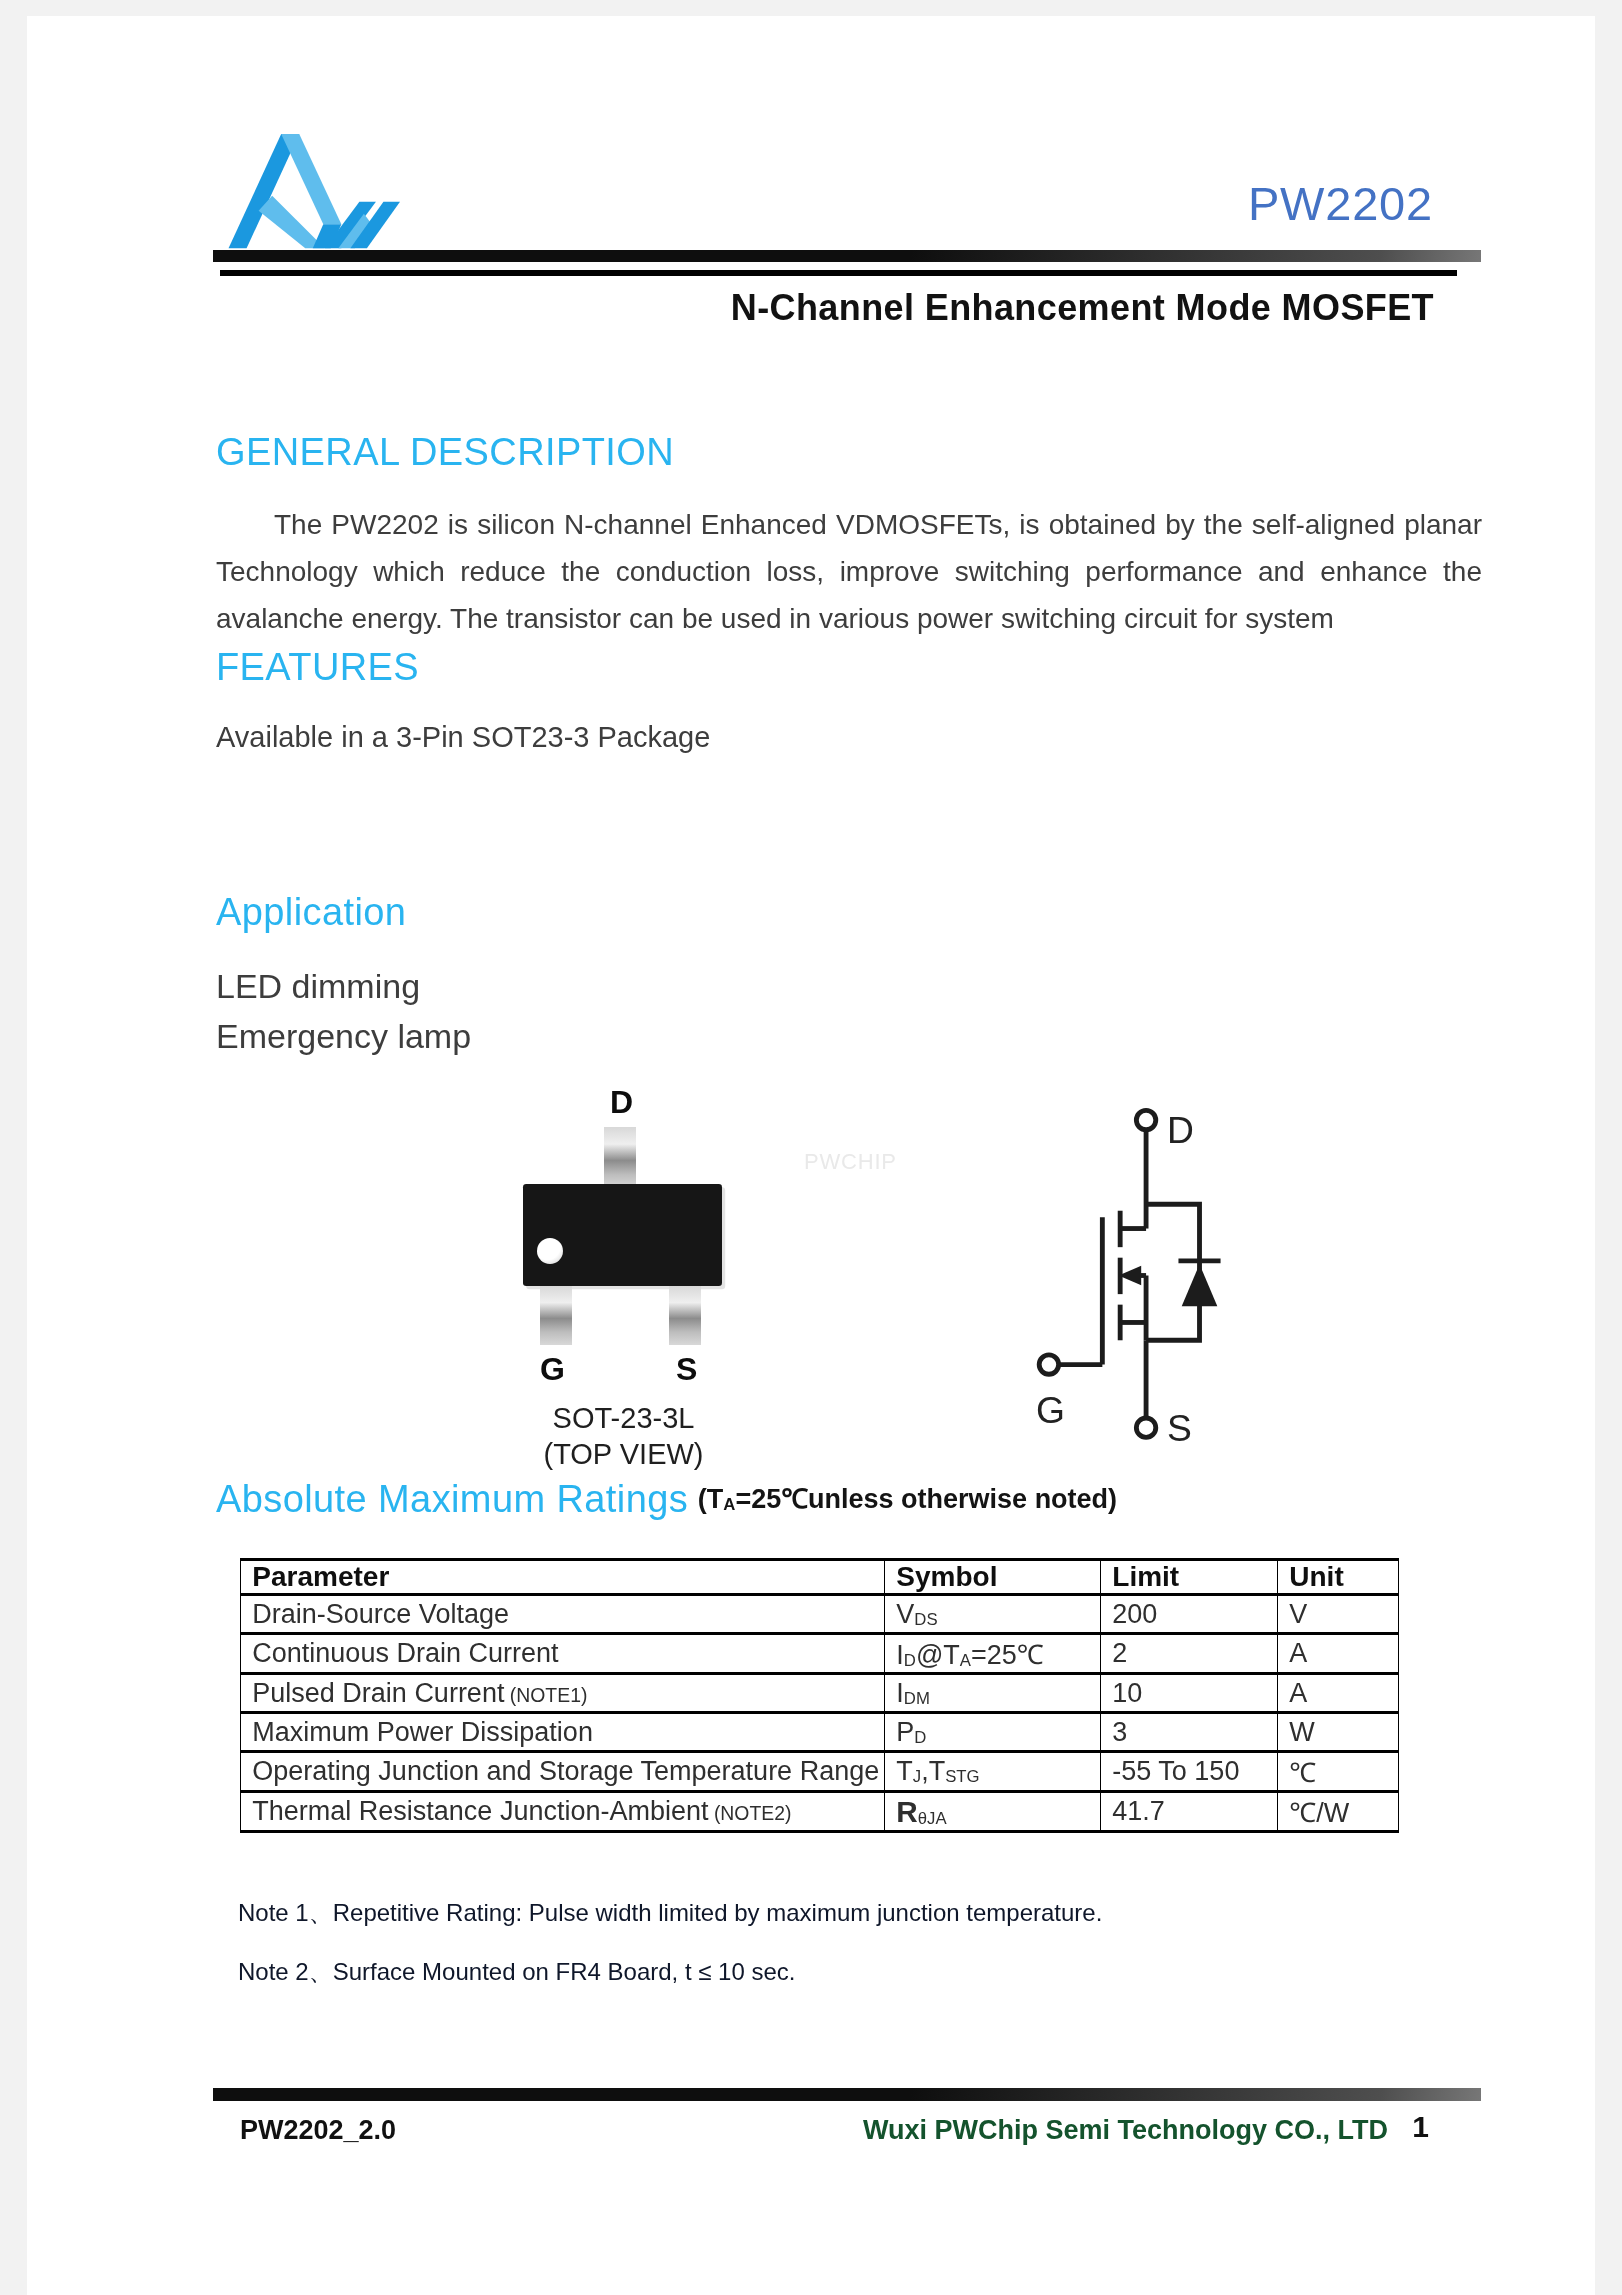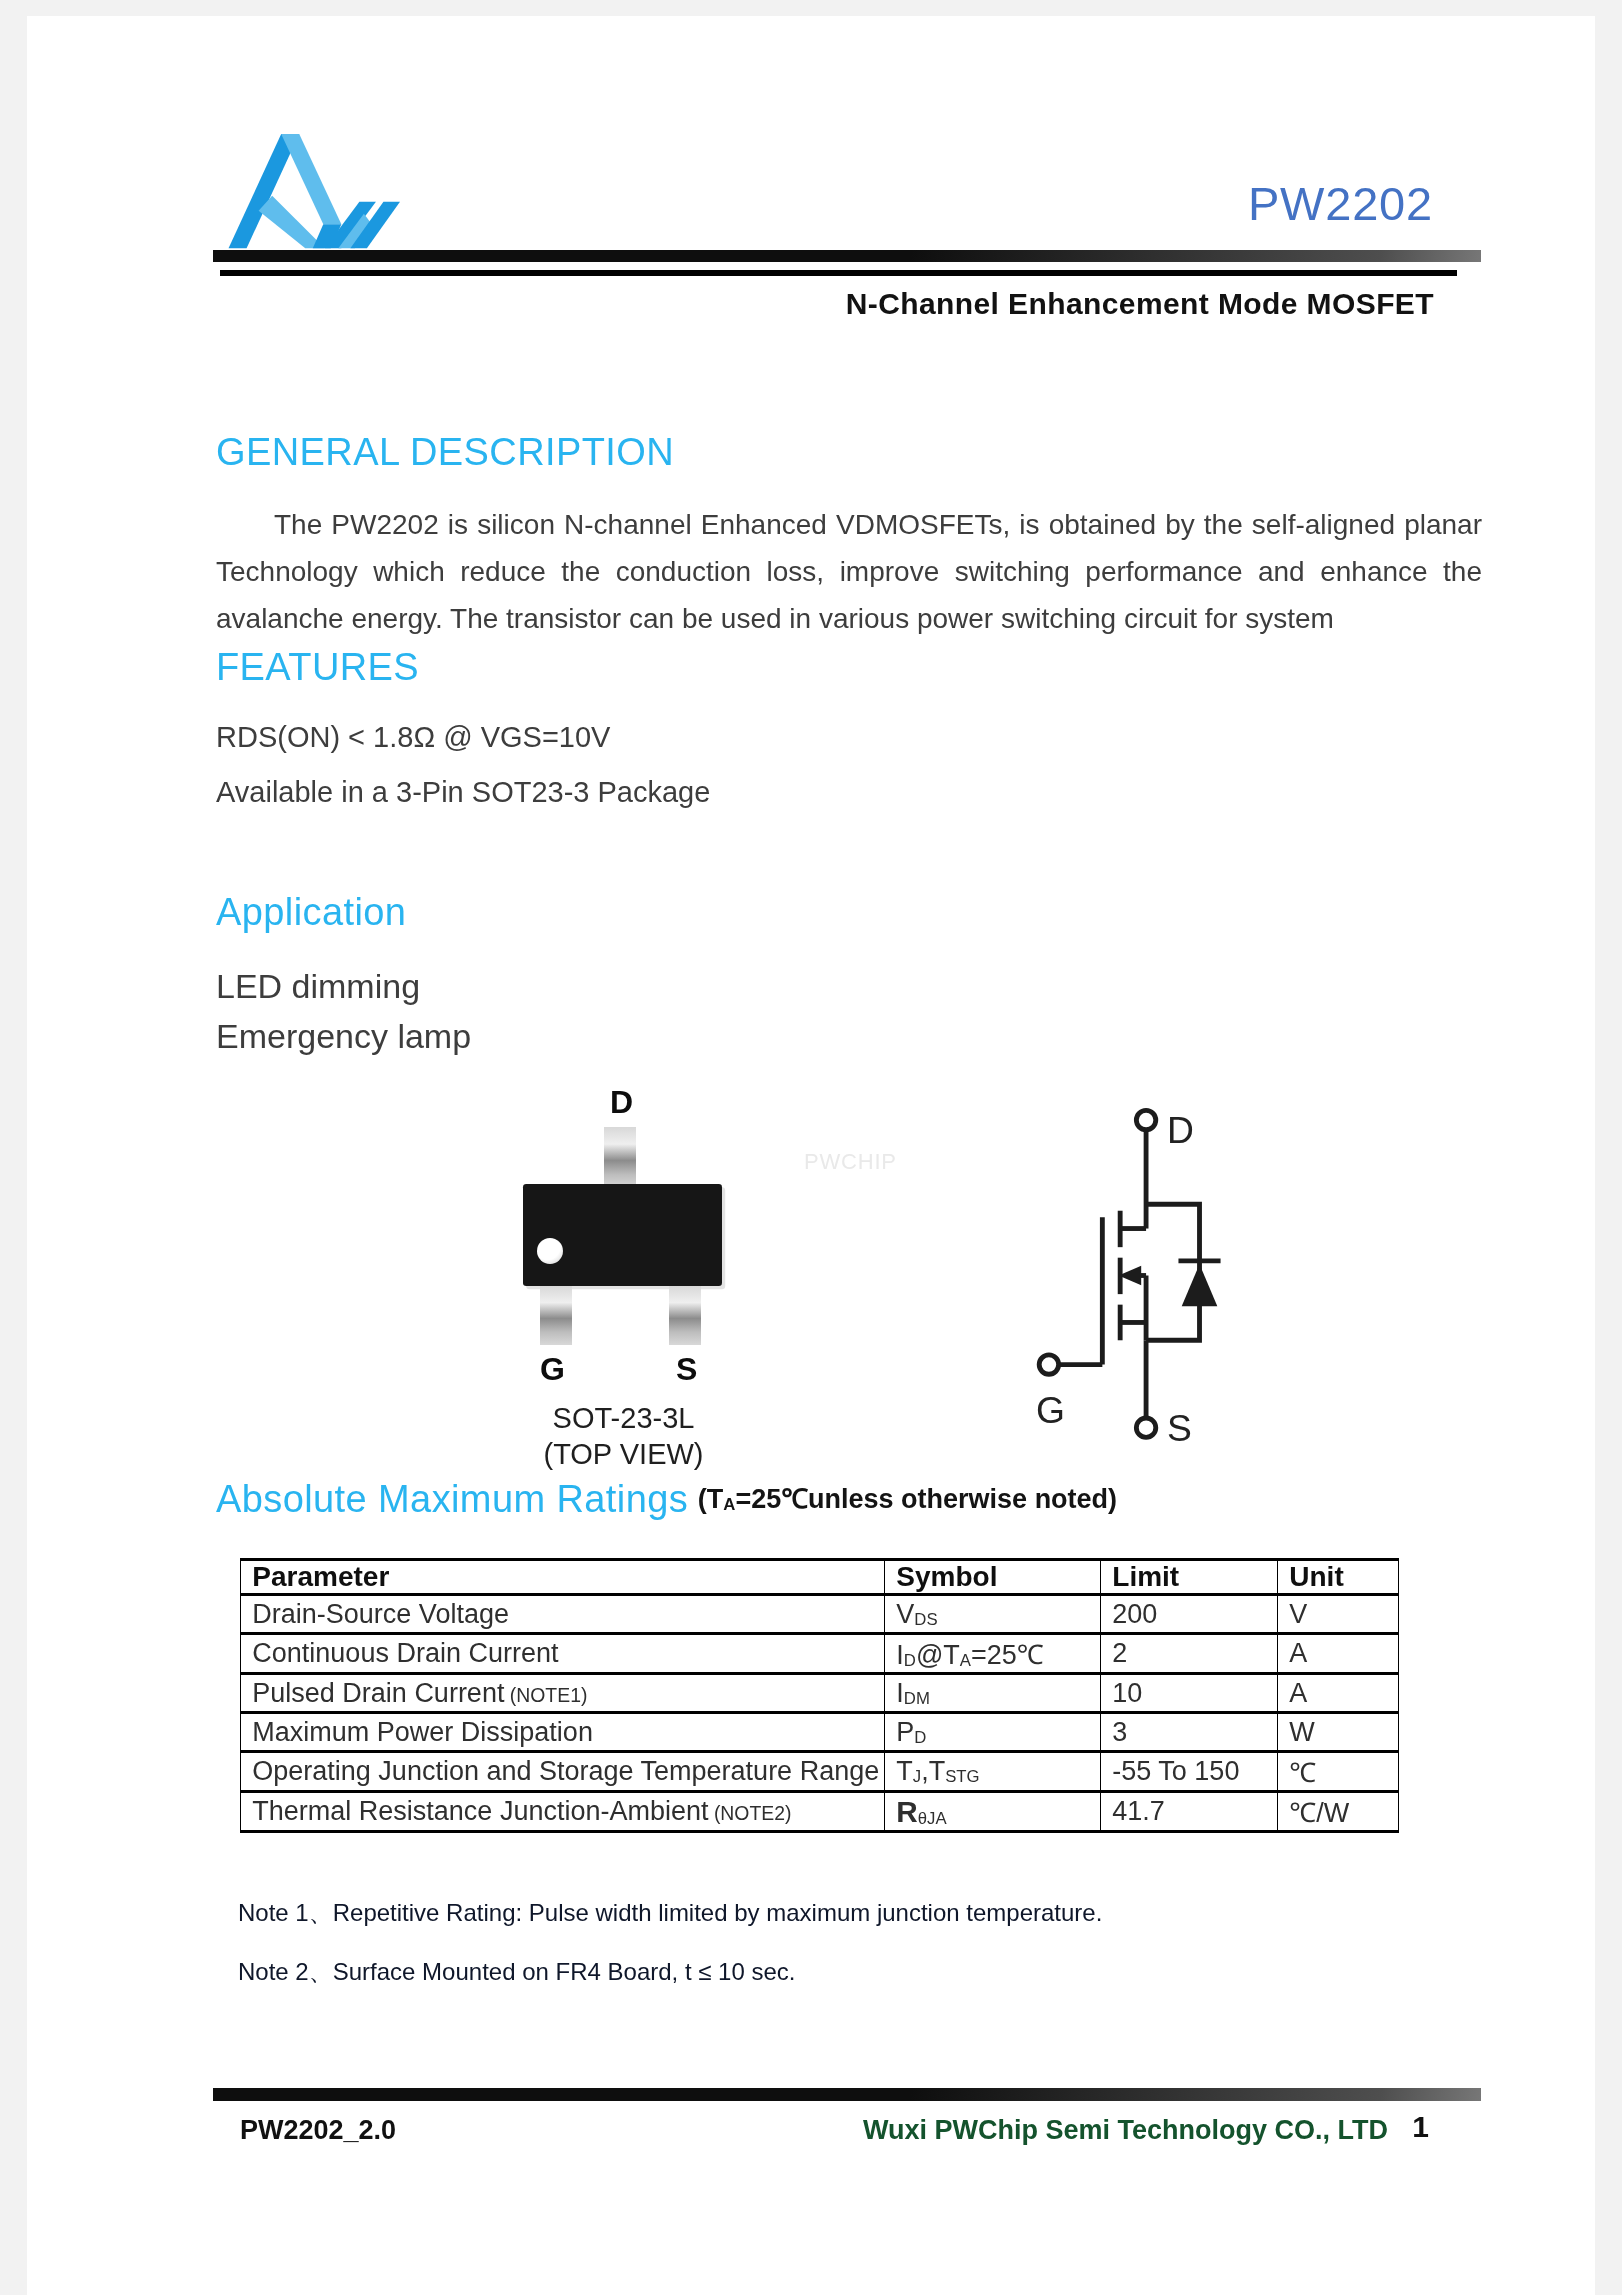--- a/index.html
+++ b/index.html
@@ -27,21 +27,21 @@
     position:absolute;left:186px;top:234px;width:1268px;height:12px;
     background:linear-gradient(100deg,#0e0e0e 55%,#4e4e4e 92%,#777 100%);
   }
   .rule-thin{
     position:absolute;left:193px;top:254px;width:1237px;height:5.7px;
     background:#000;
   }
   .doc-title{
     position:absolute;left:186px;top:271px;width:1244px;
     text-align:right;padding-right:23px;box-sizing:border-box;
-    font-size:30px;font-weight:bold;color:#121212;letter-spacing:0.4px;
+    font-size:36px;font-weight:bold;color:#121212;letter-spacing:0.4px;
   }
   
   .sec-heading{
     position:absolute;left:189px;
     font-size:38px;color:var(--accent);
     letter-spacing:0.4px;white-space:nowrap;
   }
   .h-gd{top:415px;}
   .h-feat{top:630px;}
   .h-app{top:875px;}
@@ -131,21 +131,20 @@
   <div class="rule-thick"></div>
   <div class="rule-thin"></div>
 
   <div class="doc-title">N-Channel Enhancement Mode MOSFET</div>
 
   <div class="sec-heading h-gd">GENERAL DESCRIPTION</div>
   <div class="gd-body">The PW2202 is silicon N-channel Enhanced VDMOSFETs, is obtained by the self-aligned planar Technology which reduce the conduction loss, improve switching performance and enhance the avalanche energy. The transistor can be used in various power switching circuit for system</div>
 
   <div class="sec-heading h-feat">FEATURES</div>
   <div class="feature-list">
-      <div>RDS(ON) &lt; 1.8Ω @ VGS=10V</div>
       <div>Available in a 3-Pin SOT23-3 Package</div>
     </div>
 
   <div class="sec-heading h-app">Application</div>
   <div class="app-list">
       <div>LED dimming</div>
       <div>Emergency lamp</div>
     </div>
 
   <div class="figure-area">

